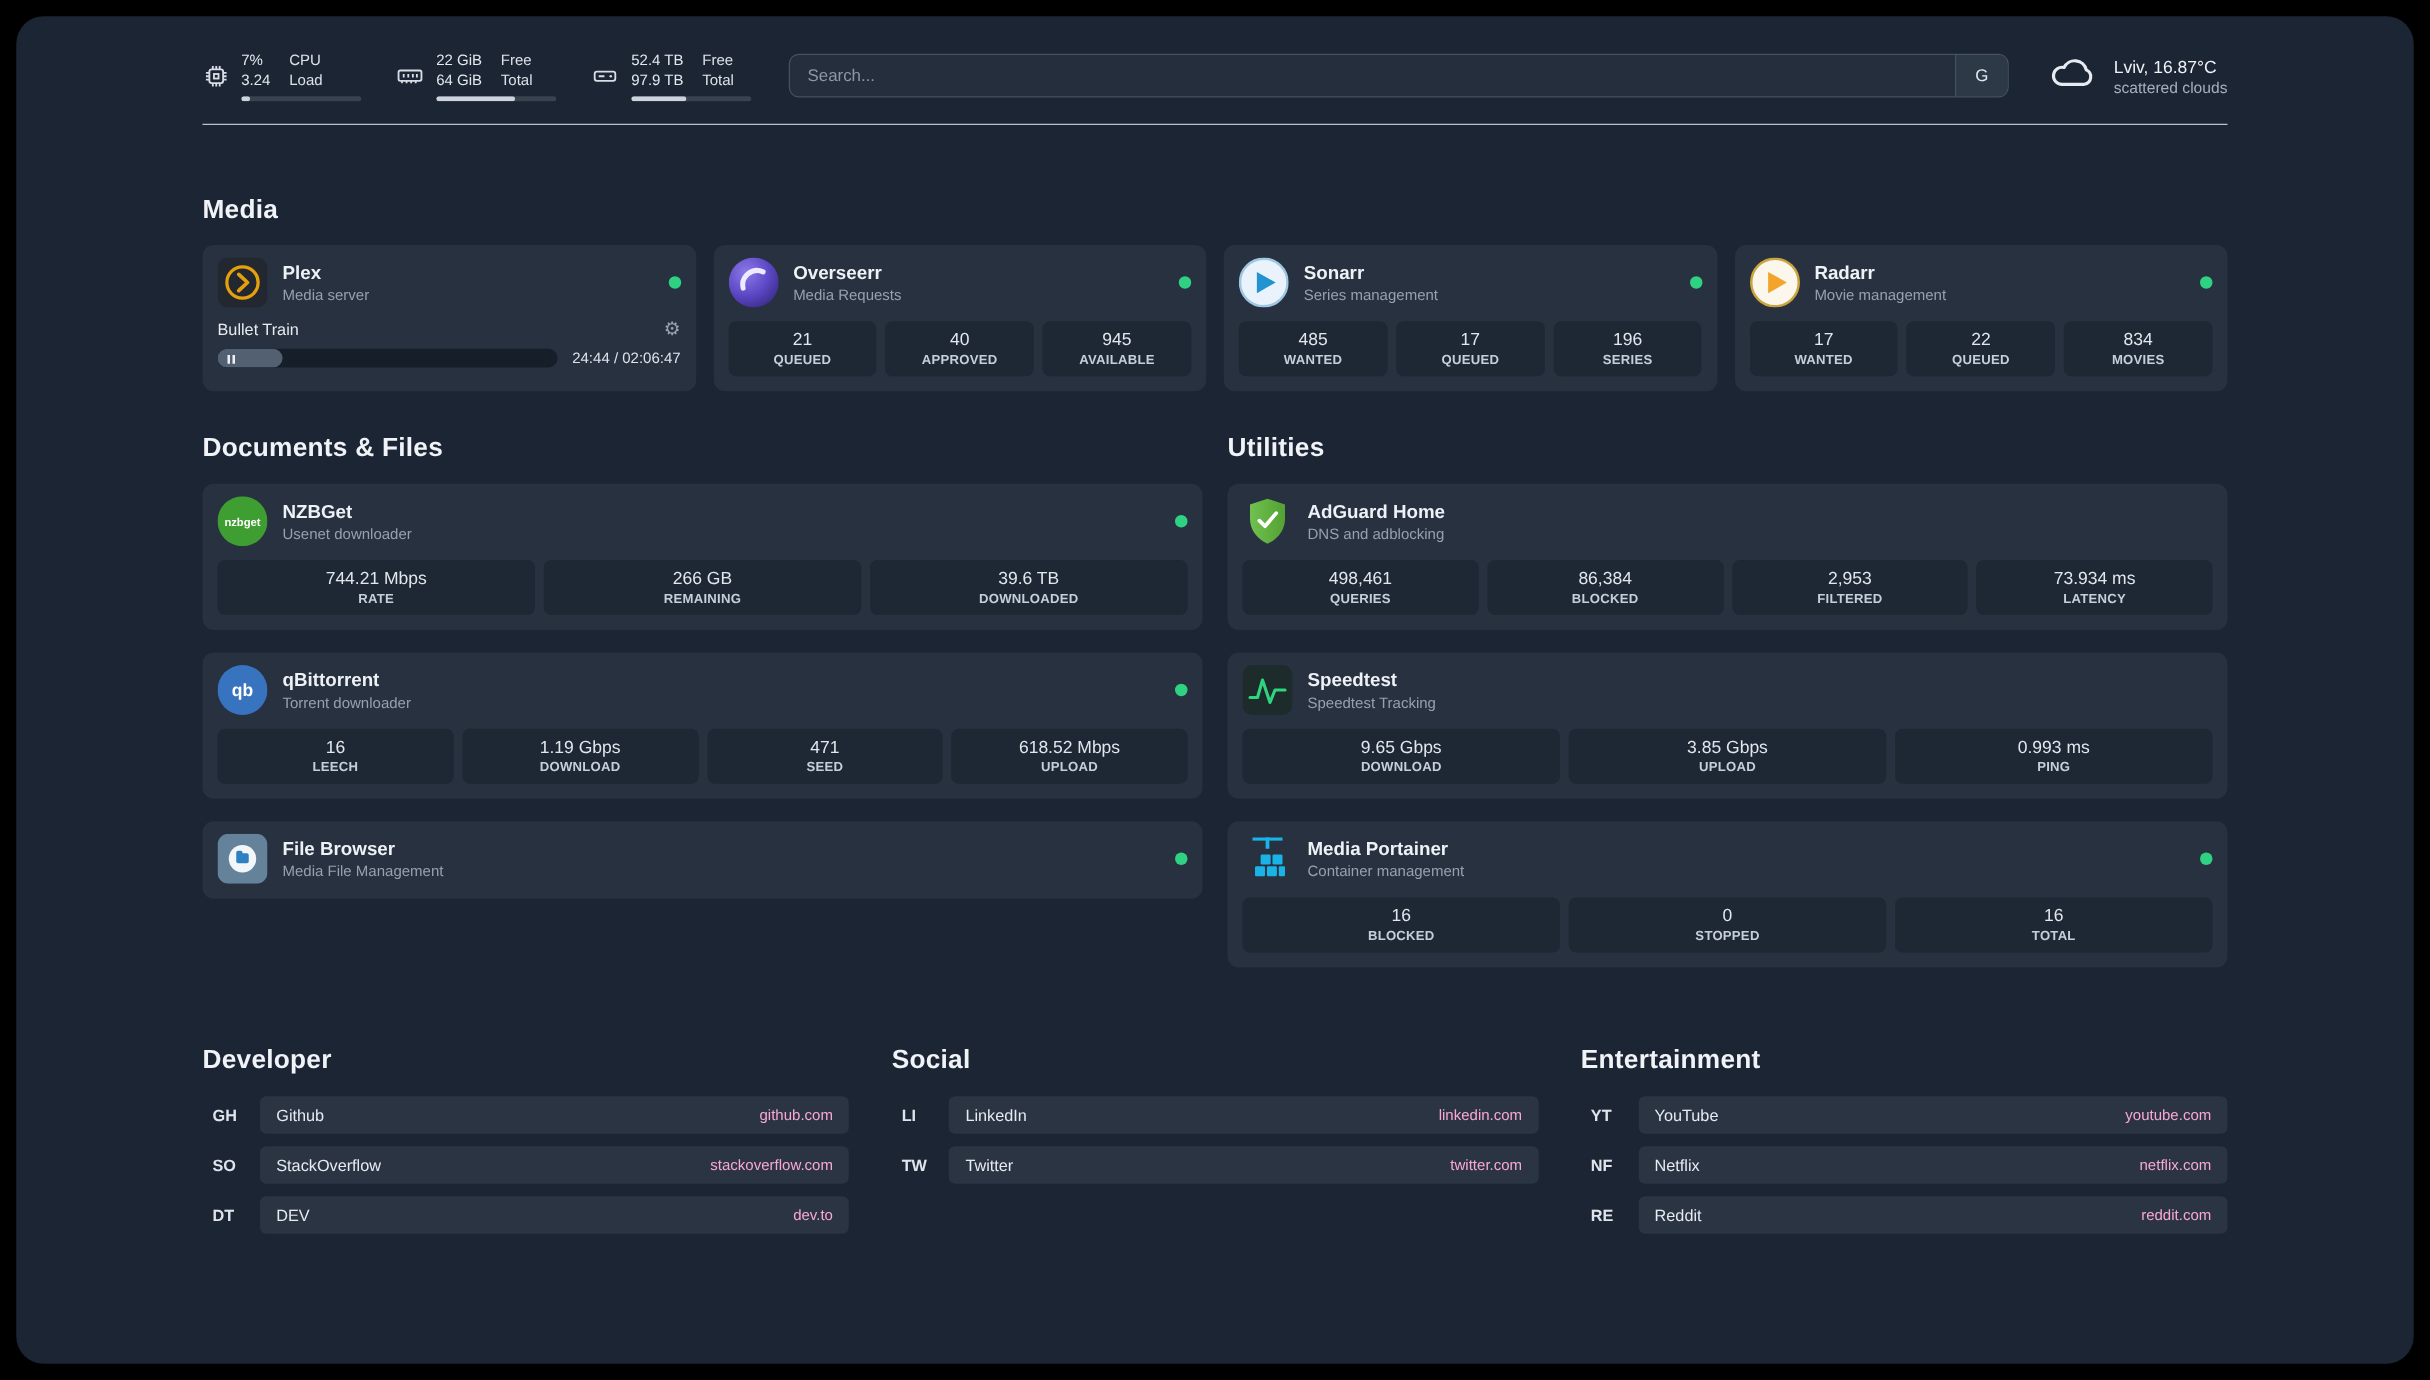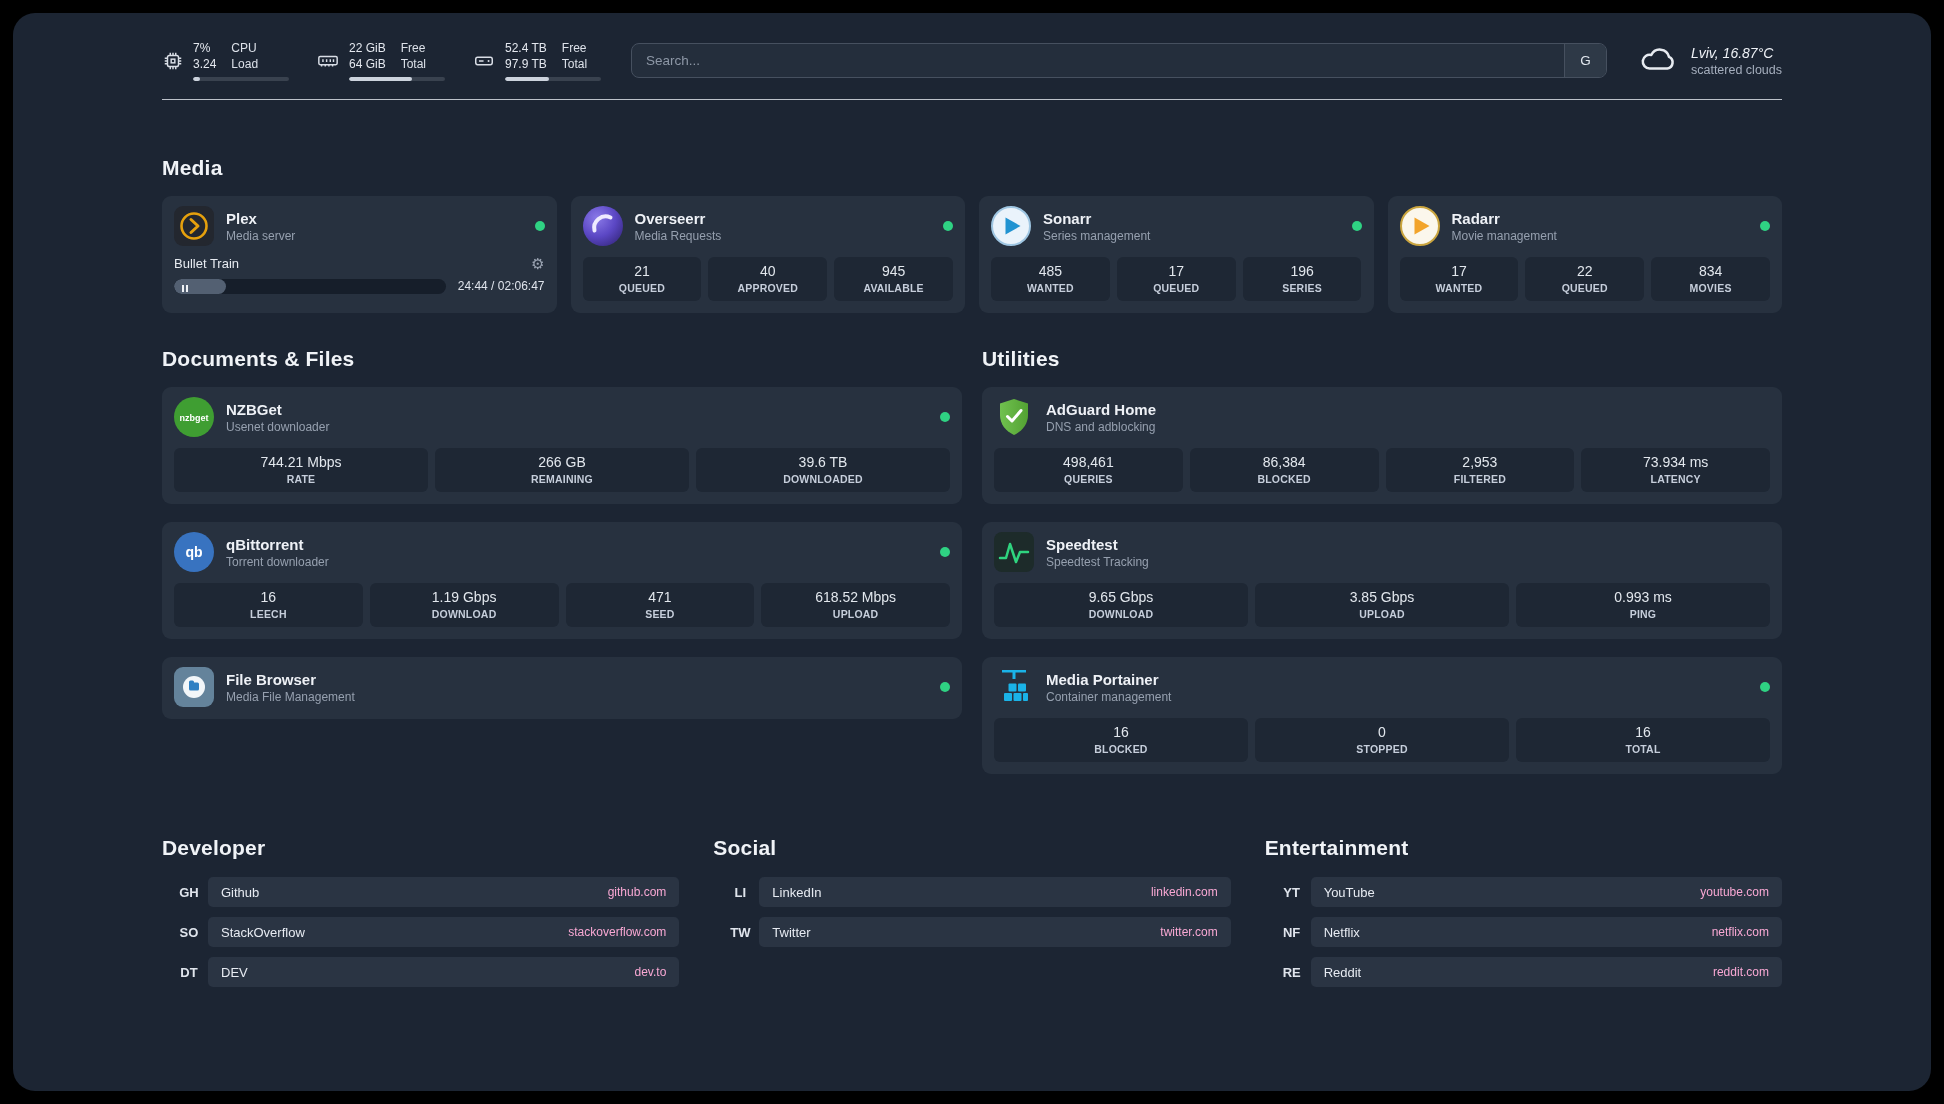--- a/index.html
+++ b/index.html
@@ -31,21 +31,21 @@
 
   .searchwrap { flex:1; display:flex; margin:0 30px 0 30px; height:35px;
     border:1px solid #46505f; border-radius:8px; overflow:hidden; background:#242e3c; }
   .searchwrap input { flex:1; background:transparent; border:none; outline:none;
     color:#dde2ea; font-size:13.5px; padding:0 14px; font-family:inherit; }
   .searchwrap input::placeholder { color:#8d97a6; }
   .search-g { width:42px; background:#2e3947; border:none; border-left:1px solid #46505f;
     color:#e3e8ef; font-size:13.5px; cursor:pointer; font-family:inherit; }
 
   .weather { display:flex; align-items:center; gap:12px; }
-  .weather-loc { font-size:14px; color:#eef1f6;font-style:italic; }
+  .weather-loc { font-size:14px; color:#eef1f6; }
   .weather-cond { font-size:12.5px; color:#a5aebd; margin-top:2px; }
 
   .divider { height:1px; background:#e3e8ef; opacity:.8; margin-top:18px; border:none; }
 
   
   .section-title { font-size:21px; font-weight:600; color:#f0f3f7; letter-spacing:.2px; }
   .media-section { margin-top:56px; }
   .media-grid { display:grid; grid-template-columns:repeat(4,1fr); gap:14px; margin-top:16px; }
 
   .two-col { display:grid; grid-template-columns:1fr 1fr; gap:20px; margin-top:34px; }
@@ -72,21 +72,21 @@
   .gear { color:#9aa3b2; font-size:15px; cursor:pointer; line-height:1; }
   .np-row2 { display:flex; align-items:flex-start; margin-top:8px; }
   .np-bar { flex:1; height:15px; background:#161e2a; border-radius:8px; overflow:hidden; cursor:pointer; }
   .np-fill { height:100%; background:#536072; border-radius:8px; display:flex; align-items:center; padding-left:8px; }
   .pause i { display:inline-block; width:2px; height:7px; background:#eef1f5; margin-right:2px; }
   .np-time { font-size:12px; color:#dfe4ec; margin-left:12px; white-space:nowrap; }
 
   
   .bookmarks { display:grid; grid-template-columns:1fr 1fr 1fr; gap:34px; margin-top:62px; padding-bottom:46px; }
   .bm-col h2 { margin-bottom:17px; }
-  .bm-row { display:flex; align-items:center; margin-bottom:10px;text-align:center; }
+  .bm-row { display:flex; align-items:center; margin-bottom:10px; }
   .bm-abbr { width:46px; font-size:13px; font-weight:600; color:#dfe4ec; padding-left:8px; }
   .bm-pill { flex:1; display:flex; justify-content:space-between; align-items:center;
     background:#2a3443; border-radius:5px; height:30px; padding:0 13px; text-decoration:none; cursor:pointer; }
   .bm-name { font-size:13px; color:#e7ebf2; }
   .bm-url { font-size:12px; color:#f9a8d4; }
 </style>
 </head>
 <body>
 
 <div class="panel">

